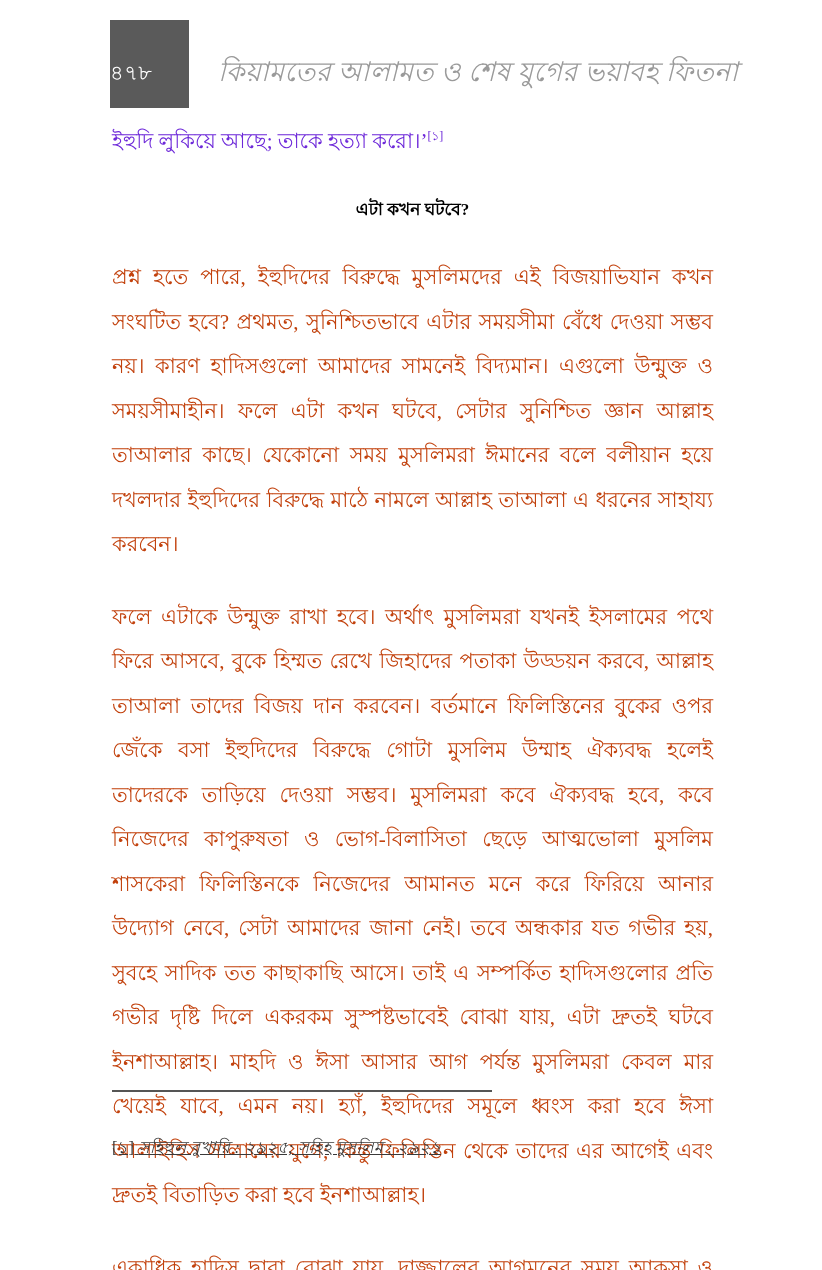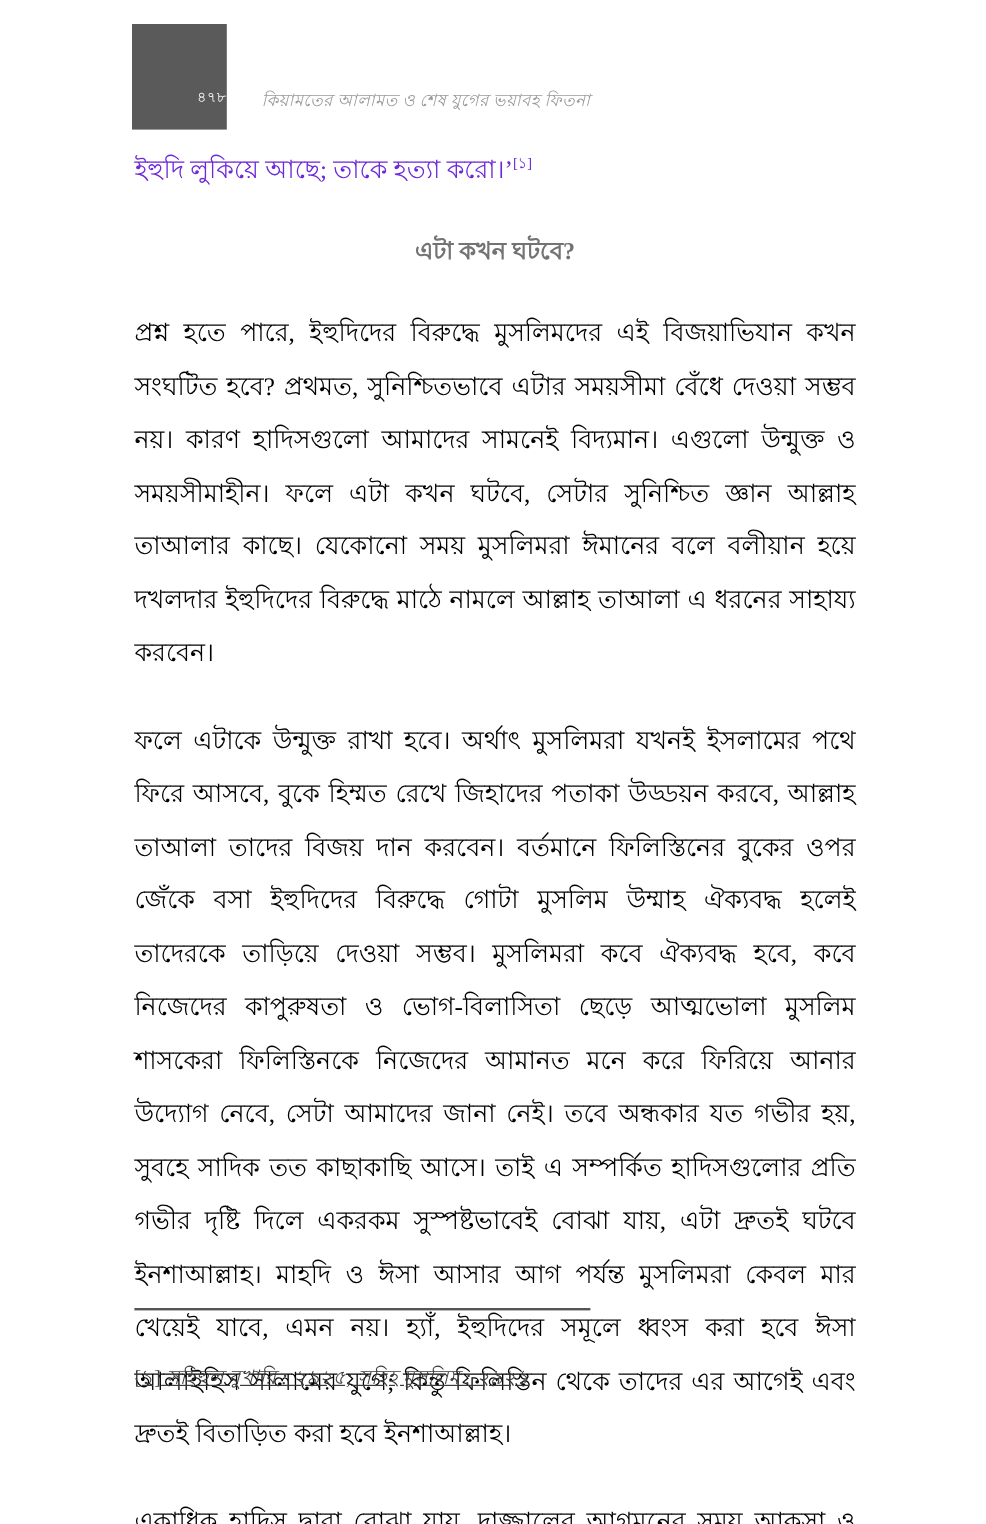--- a/index.html
+++ b/index.html
@@ -33,33 +33,33 @@
     top: 0;
     width: 79px;
     height: 88px;
     background: #5a5a5a;
   }
   .folio-number {
     position: absolute;
     left: 0;
     right: 0;
     bottom: 16px;
-    text-align: right;
+    text-align: left;
     color: #ffffff;
-    font-size: 12px;
+    font-size: 21px;
     letter-spacing: 0.5px;
     font-family: "Liberation Sans", "DejaVu Sans", sans-serif;
   }
   .running-title {
     position: absolute;
     left: 218px;
     bottom: 12px;
     color: #9a9a9a;
     font-style: italic;
-    font-size: 14px;
+    font-size: 27px;
     letter-spacing: 0.3px;
     white-space: nowrap;
     text-align: center;
   }
 
   
   .column {
     position: absolute;
     left: 112px;
     top: 126px;
@@ -74,34 +74,34 @@
 
   .sup-ref {
     font-size: 12px;
     vertical-align: super;
     line-height: 0;
   }
 
   .section-heading {
     text-align: center;
     font-weight: bold;
-    font-size: 20px;
+    font-size: 17px;
     line-height: 30px;
     margin-top: 38px;
     margin-bottom: 0;
-    color: #737373;
+    color: #000000;
   }
 
   .para {
     margin: 0;
     font-size: 21px;
     line-height: 44.5px;
     text-align: justify;
     text-justify: inter-word;
-    color: #000000;
+    color: #c2410c;
     word-spacing: 0.5px;
   }
   .para.first { margin-top: 30px; }
   .para.next  { margin-top: 28px; font-family: Liberation Serif, serif; }
 
   
   .footnote-area {
     position: absolute;
     left: 112px;
     top: 1090px;

